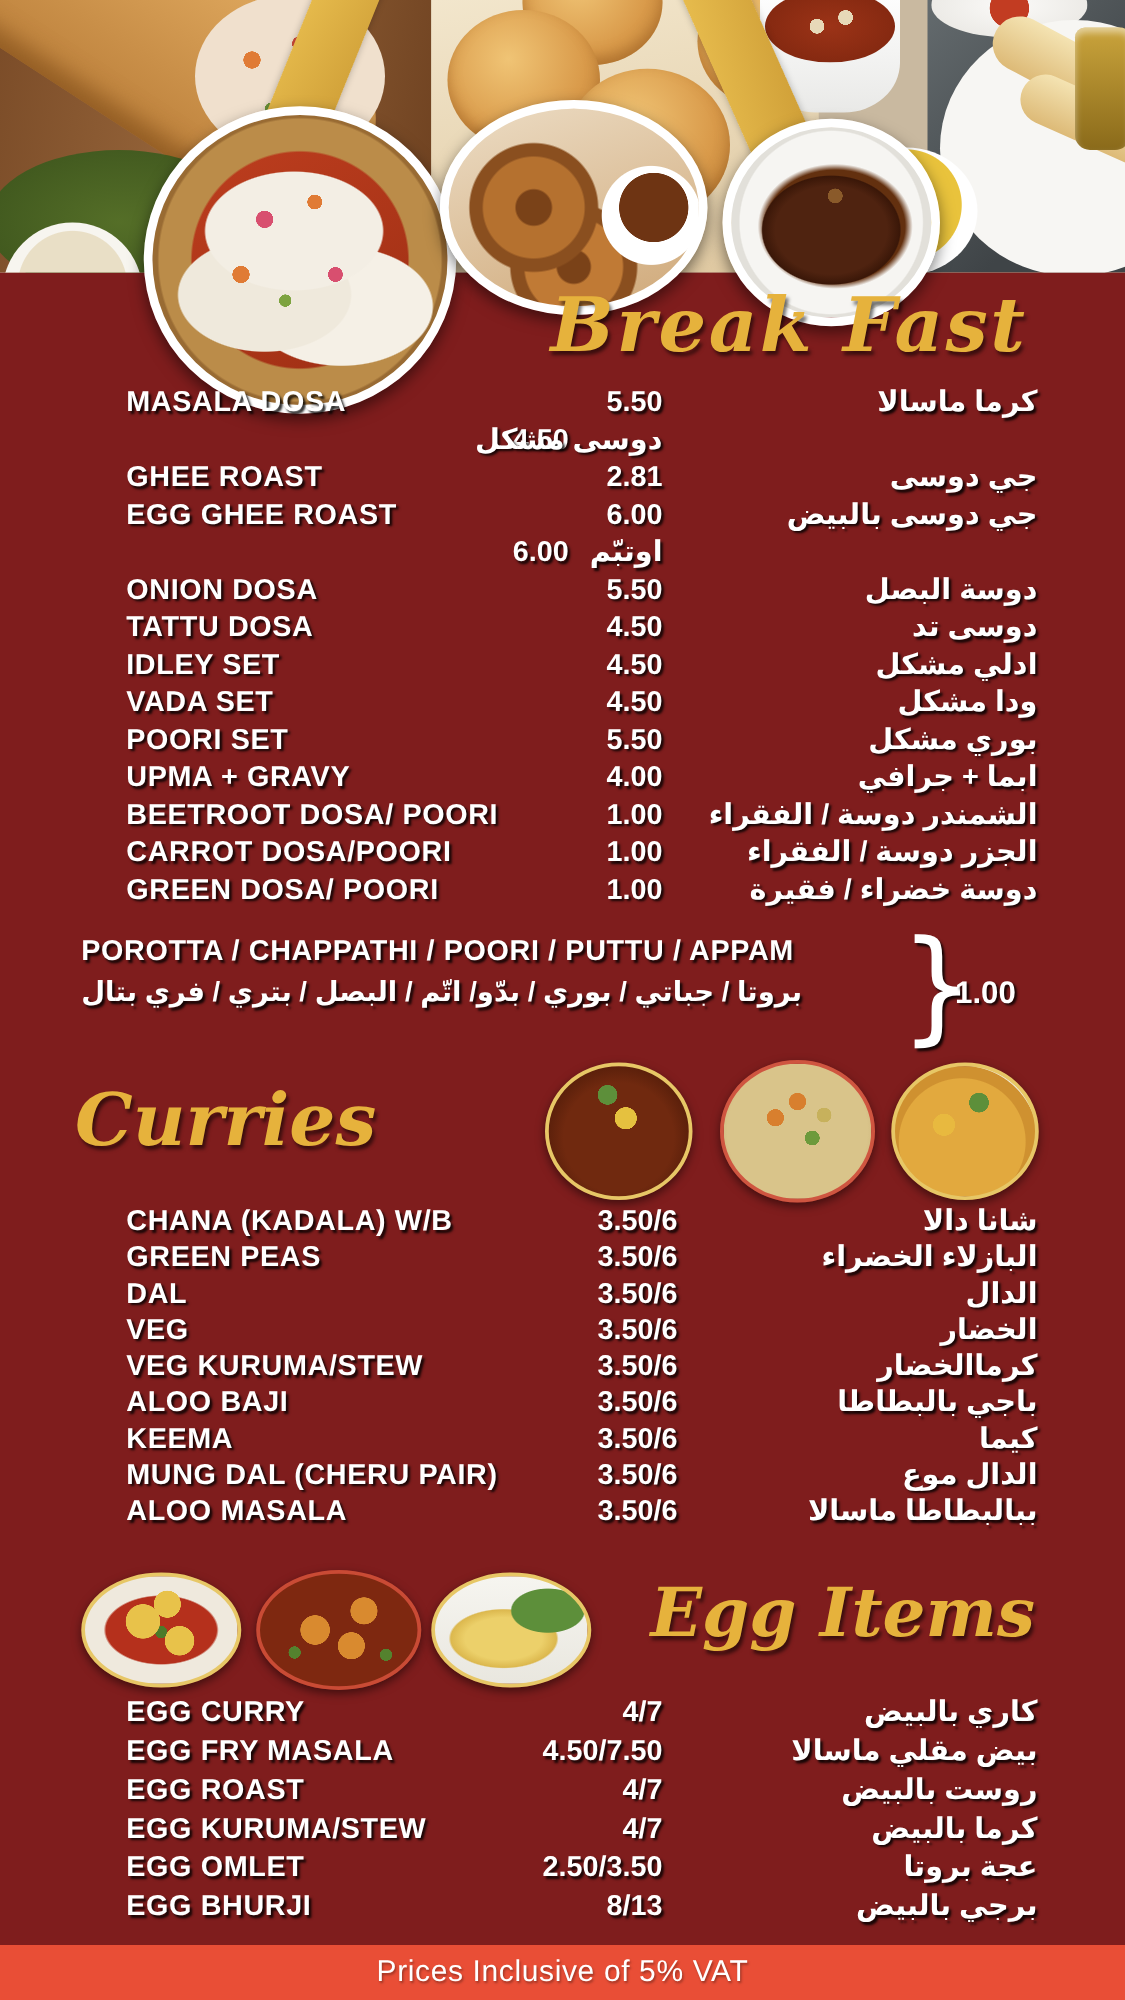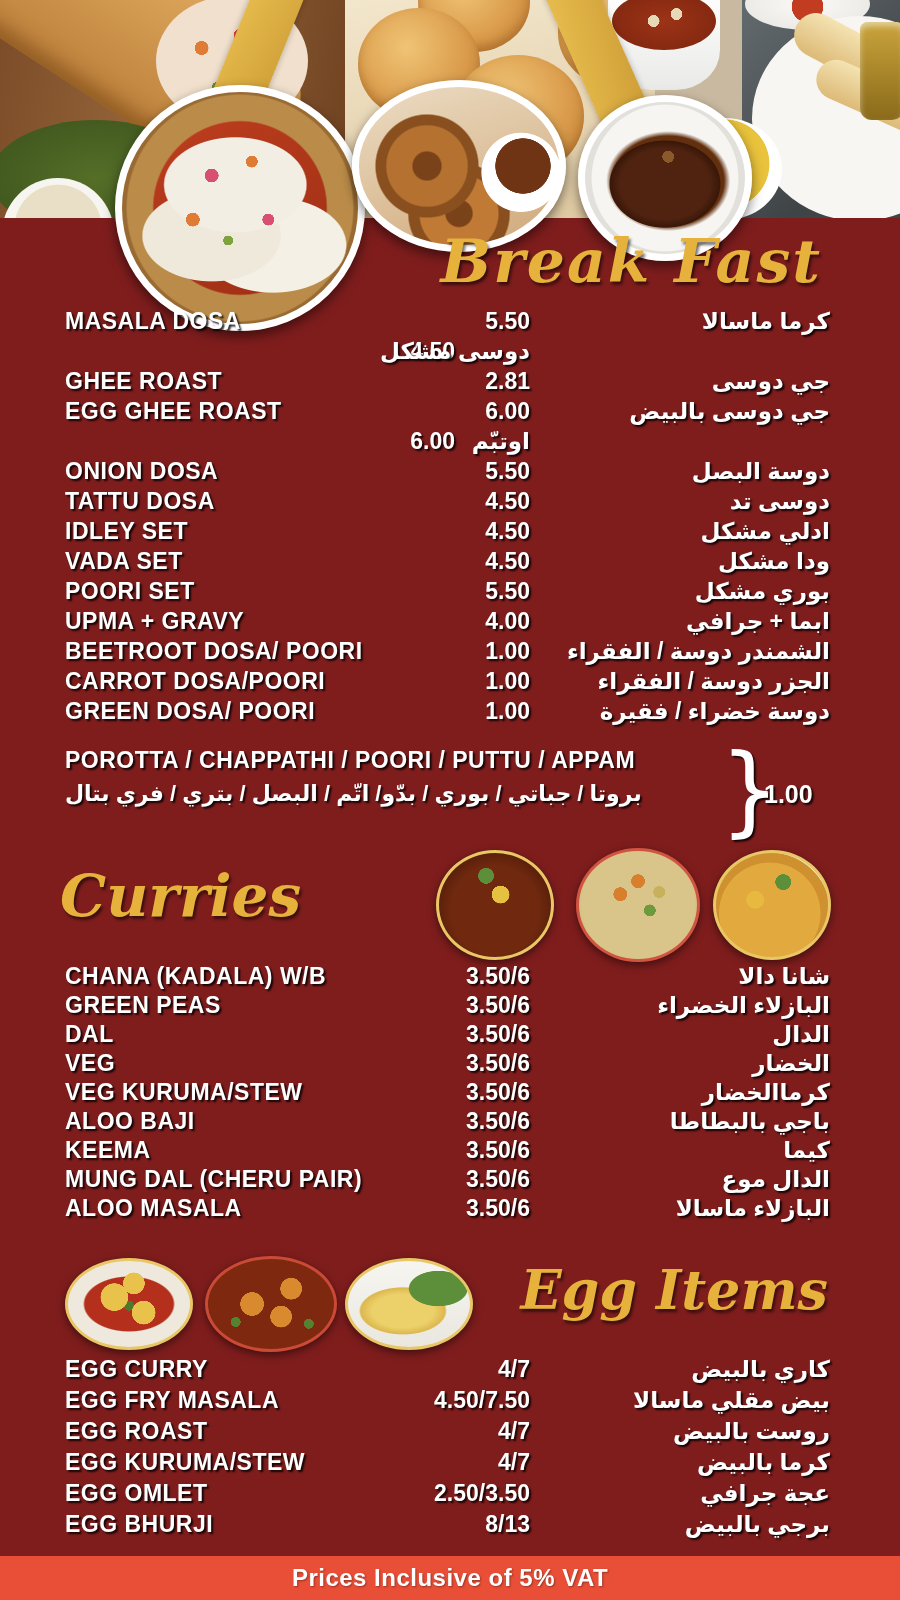--- a/index.html
+++ b/index.html
@@ -85,27 +85,27 @@
   
   .script{font-family:"DejaVu Serif",serif;font-style:italic;font-weight:bold;color:#e6b23c;
           text-shadow:2px 3px 3px rgba(0,0,0,.55);white-space:nowrap;}
   .bf-title{position:absolute;top:226px;right:78px;font-size:60px;letter-spacing:2px;}
   .curries-title{position:absolute;top:862px;left:60px;font-size:58px;}
   .eggs-title{position:absolute;top:1258px;right:72px;font-size:54px;}
 
   
   .menu-list{position:absolute;left:65px;width:765px;display:flex;flex-direction:column;}
   .row{display:grid;align-items:center;color:#fff;font-weight:bold;}
-  .row .name{font-size:23px;letter-spacing:.5px;text-shadow:2px 2px 2px rgba(0,0,0,.85);white-space:nowrap;}
+  .row .name{font-size:23px;letter-spacing:.5px;text-shadow:2px 2px 2px rgba(0,0,0,.85);white-space:nowrap;margin-left:36px;}
   .row .price{font-size:23px;text-align:right;text-shadow:2px 2px 2px rgba(0,0,0,.85);white-space:nowrap;}
   .row .ar{font-size:23px;text-align:right;direction:rtl;text-shadow:2px 2px 2px rgba(0,0,0,.85);white-space:nowrap;}
   #bf-list{top:306px;}
   #bf-list .row{height:30px;grid-template-columns:390px 75px 1fr;}
   #cu-list{top:962px;}
-  #cu-list .row{height:29px;grid-template-columns:370px 95px 1fr;}
+  #cu-list .row{height:29px;grid-template-columns:370px 95px 1fr;gap:12px;}
   #eg-list{top:1354px;}
   #eg-list .row{height:31px;grid-template-columns:335px 130px 1fr;}
 
   
   .combo{position:absolute;left:65px;top:744px;width:660px;color:#fff;font-weight:bold;}
   .combo .l{font-size:23px;line-height:33px;letter-spacing:.5px;
             text-shadow:2px 2px 2px rgba(0,0,0,.85);white-space:nowrap;}
   .combo .ar-line{font-size:22px;line-height:33px;direction:rtl;text-align:left;
             text-shadow:2px 2px 2px rgba(0,0,0,.85);white-space:nowrap;}
   .brace{position:absolute;left:720px;top:742px;font-size:94px;line-height:96px;color:#fff;
@@ -144,21 +144,21 @@
                radial-gradient(circle 5px at 80% 72%,#54822e 97%,transparent),
                radial-gradient(ellipse at 50% 50%,#7e2810 0 75%,#5f1d0a 100%);}
   .eg3{left:345px;top:1258px;width:122px;height:86px;border:3px solid #e7c766;
     background:radial-gradient(ellipse 30px 18px at 74% 32%,#5d8f3a 0 96%,transparent),
                radial-gradient(ellipse 44px 24px at 45% 58%,#ecd06a 0 70%,#dcb84e 96%,transparent),
                linear-gradient(#f6f5f0,#e9e7df);}
 
   
   .vat{position:absolute;left:0;right:0;bottom:0;height:44px;background:#e94e36;
        display:flex;align-items:center;justify-content:center;}
-  .vat span{color:#fff;font-size:24px;font-weight:bold;letter-spacing:.5px;
+  .vat span{color:#fff;font-size:24px;font-weight:normal;letter-spacing:.5px;
        text-shadow:1px 1px 2px rgba(0,0,0,.35);}
 </style>
 </head>
 <body>
 
 <div class="page">
 
   <div class="banner">
     <div class="b-wood"></div>
     <div class="b-dosa"></div>
@@ -332,21 +332,21 @@
 
       <div class="row">
         <span class="name">MUNG DAL (CHERU PAIR)</span>
         <span class="price">3.50/6</span>
         <span class="ar">الدال موع</span>
       </div>
 
       <div class="row">
         <span class="name">ALOO MASALA</span>
         <span class="price">3.50/6</span>
-        <span class="ar">البازلاء ماسالا</span>
+        <span class="ar">ببالبطاطا ماسالا</span>
       </div>
     </div>
 
   <div class="photo eg1"></div>
   <div class="photo eg2"></div>
   <div class="photo eg3"></div>
   <div class="script eggs-title">Egg Items</div>
 
   <div class="menu-list" id="eg-list">
 
@@ -370,21 +370,21 @@
 
       <div class="row">
         <span class="name">EGG KURUMA/STEW</span>
         <span class="price">4/7</span>
         <span class="ar">كرما بالبيض</span>
       </div>
 
       <div class="row">
         <span class="name">EGG OMLET</span>
         <span class="price">2.50/3.50</span>
-        <span class="ar">عجة جرافي</span>
+        <span class="ar">عجة بروتا</span>
       </div>
 
       <div class="row">
         <span class="name">EGG BHURJI</span>
         <span class="price">8/13</span>
         <span class="ar">برجي بالبيض</span>
       </div>
     </div>
 
   <div class="vat">

